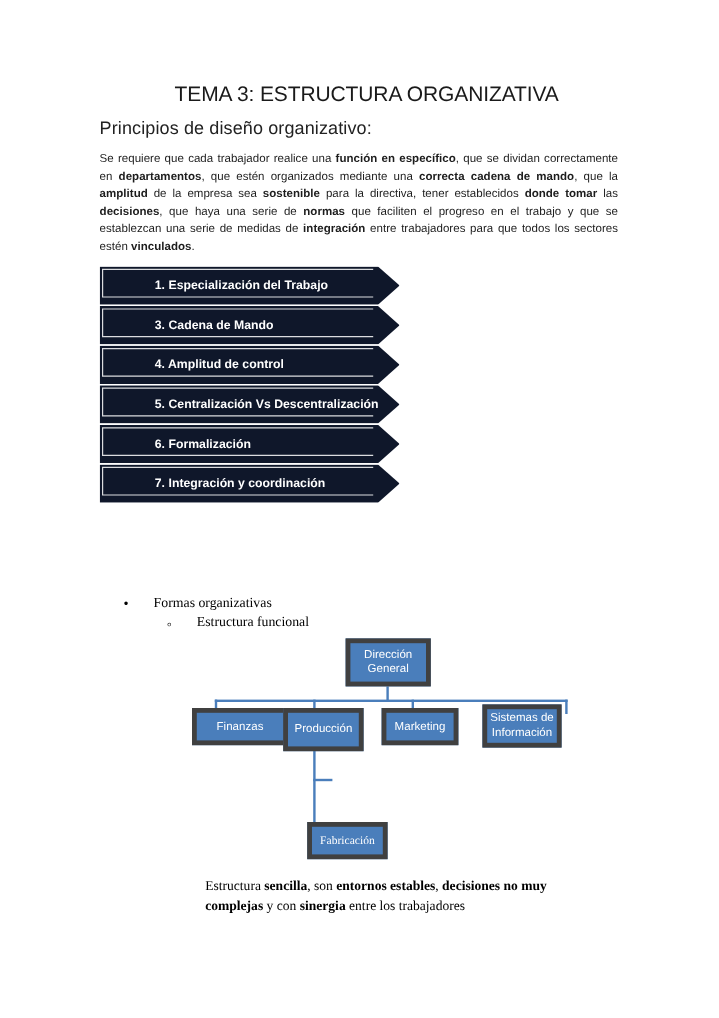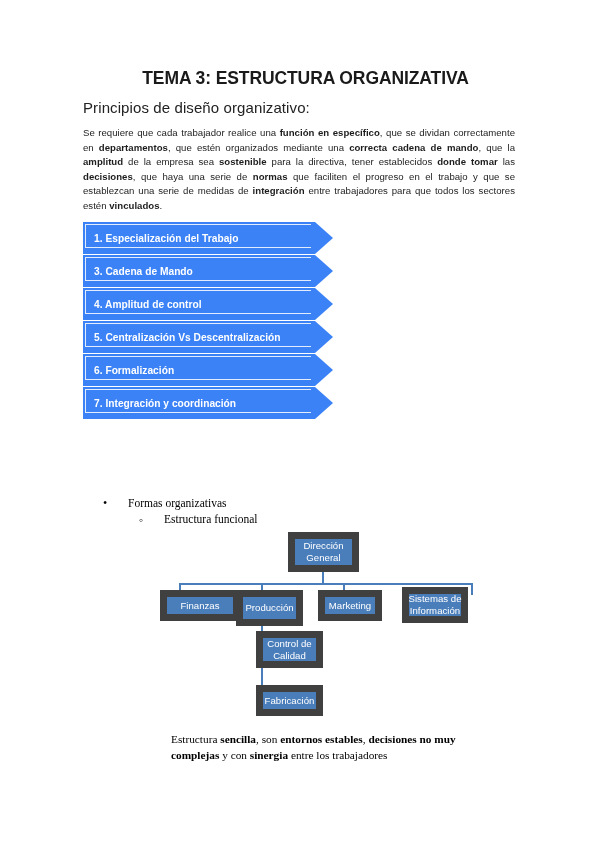--- a/index.html
+++ b/index.html
@@ -23,21 +23,21 @@
   }
 
   
   .doc-title {
     position: absolute;
     left: 0;
     right: 0;
     top: 68px;
     text-align: center;
     font-size: 17.5px;
-    font-weight: bold;
+    font-weight: normal;
     letter-spacing: -0.1px;
     color: #1a1a1a;
     margin-left: 12px;
   }
 
   
   .intro-line {
     position: absolute;
     left: 83px;
     top: 99px;
@@ -71,26 +71,27 @@
     position: relative;
     height: 28px;
     margin-bottom: 5px;
   }
   .chevron {
     position: absolute;
     left: 0;
     top: 0;
     width: 250px;
     height: 32px;
-    background: #3b82f6;
+    background: #0f172a;
     -webkit-clip-path: polygon(0 0, 232px 0, 250px 50%, 232px 100%, 0 100%);
     clip-path: polygon(0 0, 232px 0, 250px 50%, 232px 100%, 0 100%);
     display: flex;
     align-items: center;
     box-sizing: border-box;
+    padding-left: 35px;
   }
   .chevron::before {
     content: "";
     position: absolute;
     left: 2px;
     top: 2px;
     width: 226px;
     height: 24px;
     border: 1px solid rgba(255,255,255,0.85);
     border-right: none;
@@ -144,21 +145,21 @@
   .orgchart {
     position: absolute;
     left: 155px;
     top: 527px;
     width: 340px;
     height: 200px;
   }
   .node {
     position: absolute;
     background: #4A7EBB;
-    border: 7px solid #404040;
+    border: 4px solid #404040;
     color: #ffffff;
     font-size: 9.6px;
     line-height: 11.6px;
     text-align: center;
     display: flex;
     align-items: center;
     justify-content: center;
     box-sizing: border-box;
     letter-spacing: 0.02px;
     z-index: 2;
@@ -267,26 +268,20 @@
         <span>Sistemas de</span>
         <span>Información</span>
       </div>
     </div>
 
     <div class="connector conn-v" style="left:106px; top:94px; height:80px;"></div>
 
     <div class="connector conn-h" style="left:106px; top:122px; width:16px;"></div>
     <div class="connector conn-h" style="left:106px; top:172px; width:16px;"></div>
 
-    <div class="node" style="left:101px; top:104px; width:67px; height:37px;">
-      <div>
-        <span>Control de</span>
-        <span>Calidad</span>
-      </div>
-    </div>
-    <div class="node" style="left:101px; top:158px; width:67px; height:31px;">
+    <div class="node" style="left:101px; top:158px; width:67px; height:31px;font-family:Liberation Serif, serif;">
       <span>Fabricación</span>
     </div>
   </div>
 
   <div class="closing-par"><span>Estructura </span><b>sencilla</b><span>, son </span><b>entornos estables</b><span>, </span><b>decisiones no muy complejas</b><span> y con </span><b>sinergia</b><span> entre los trabajadores</span></div>
 
 </div>
 
 </body></html>

